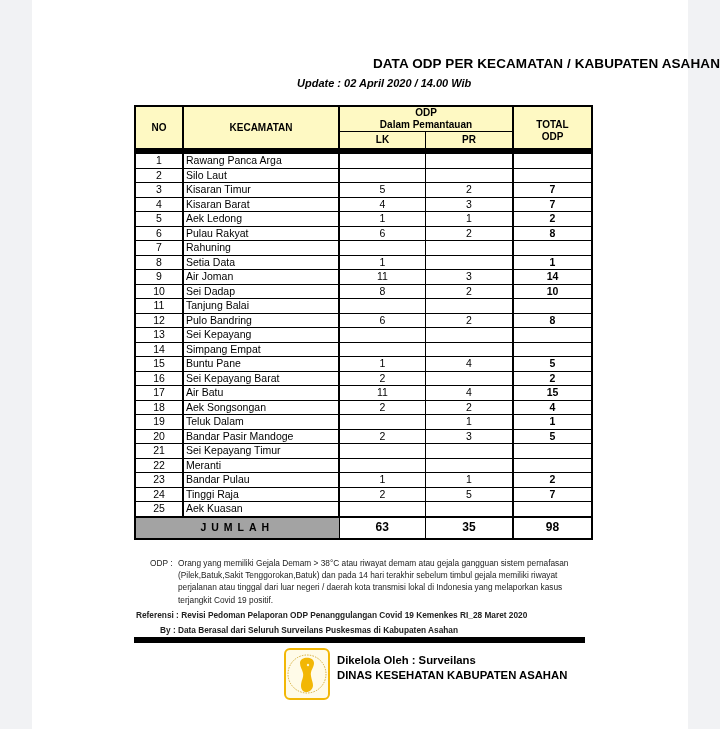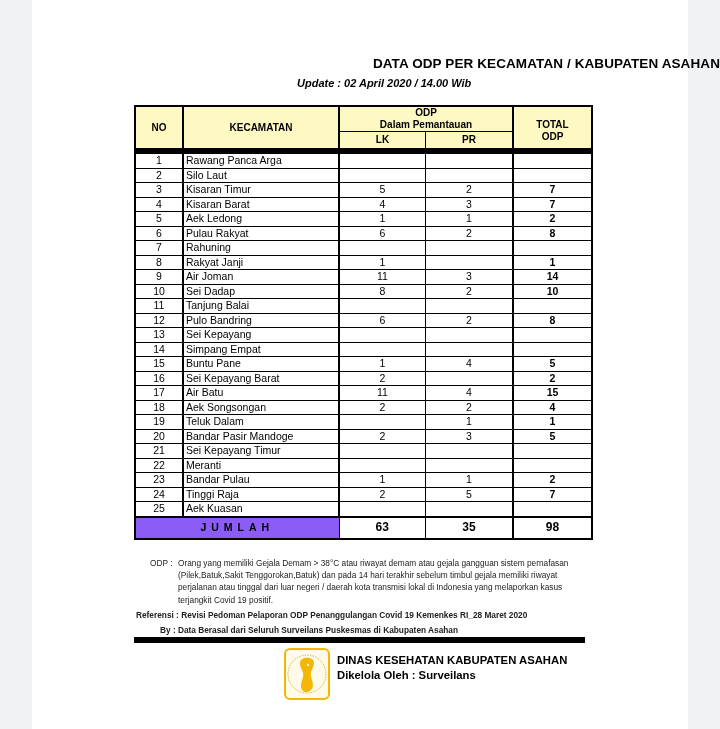--- a/index.html
+++ b/index.html
@@ -44,21 +44,21 @@
     .c-kec { width: 152px; text-align: left; padding-left: 2px !important; border-right: 2px solid #000 !important; }
     .c-lk { width: 85px; text-align: center; }
     .c-pr { width: 86px; text-align: center; border-right: 2px solid #000 !important; }
     .c-tot { width: 77px; text-align: center; font-weight: bold; }
     th.c-kec { text-align: center; padding-left: 0 !important; }
     th.c-tot { font-weight: bold; }
     tr.hdr1 th { height: 22px; line-height: 12px; }
     tr.hdr2 th { height: 16px; line-height: 14px; }
     tr.sep td { height: 4px; background: #000; border: 0; padding: 0; }
     tr.total td { height: 20px; font-size: 12px; font-weight: bold; text-align: center; border-top: 2px solid #000; }
-    tr.total td.jumlah { background: #8b5cf6; letter-spacing: 5px; font-size: 10.5px; }
+    tr.total td.jumlah { background: #a3a3a3; letter-spacing: 5px; font-size: 10.5px; }
     .note {
       position: absolute; left: 150px; top: 557px; width: 440px;
       font-size: 8.3px; font-weight: normal; color: #222; line-height: 12.2px;
     }
     .note .lbl { position: absolute; left: 0; top: 0; width: 28px; }
     .note .txt { margin-left: 28px; }
     .ref {
       position: absolute; left: 136px; top: 610px; font-size: 8.3px; font-weight: bold; color: #222;
     }
     .by {
@@ -149,21 +149,21 @@
       </tr>
       <tr>
         <td class="c-no">7</td>
         <td class="c-kec">Rahuning</td>
         <td class="c-lk"></td>
         <td class="c-pr"></td>
         <td class="c-tot"></td>
       </tr>
       <tr>
         <td class="c-no">8</td>
-        <td class="c-kec">Rakyat Janji</td>
+        <td class="c-kec">Setia Data</td>
         <td class="c-lk">1</td>
         <td class="c-pr"></td>
         <td class="c-tot">1</td>
       </tr>
       <tr>
         <td class="c-no">9</td>
         <td class="c-kec">Air Joman</td>
         <td class="c-lk">11</td>
         <td class="c-pr">3</td>
         <td class="c-tot">14</td>
@@ -300,15 +300,15 @@
 <div class="bar"></div>
 
 <svg class="logo" viewBox="0 0 46 52">
   <rect x="1" y="1" width="44" height="50" rx="5" fill="#fffbe8" stroke="#f2b705" stroke-width="2"></rect>
   <circle cx="23" cy="26" r="19" fill="none" stroke="#c99a10" stroke-width="0.8" stroke-dasharray="1.5 1.2"></circle>
   <path d="M16 15 C16 8, 30 8, 30 15 C30 20, 26 22, 27 28 C28 34, 31 38, 27 42 C23 46, 17 44, 17 38 C17 32, 20 30, 19 25 C18 21, 16 19, 16 15 Z" fill="#f2b705"></path>
   <circle cx="24" cy="17" r="1.2" fill="#fff6cc"></circle>
 </svg>
 
 <div class="org">
+  <div>Dikelola Oleh : Surveilans</div>
   <div>DINAS KESEHATAN KABUPATEN ASAHAN</div>
-  <div>Dikelola Oleh : Surveilans</div>
 </div>
 
 </body></html>

